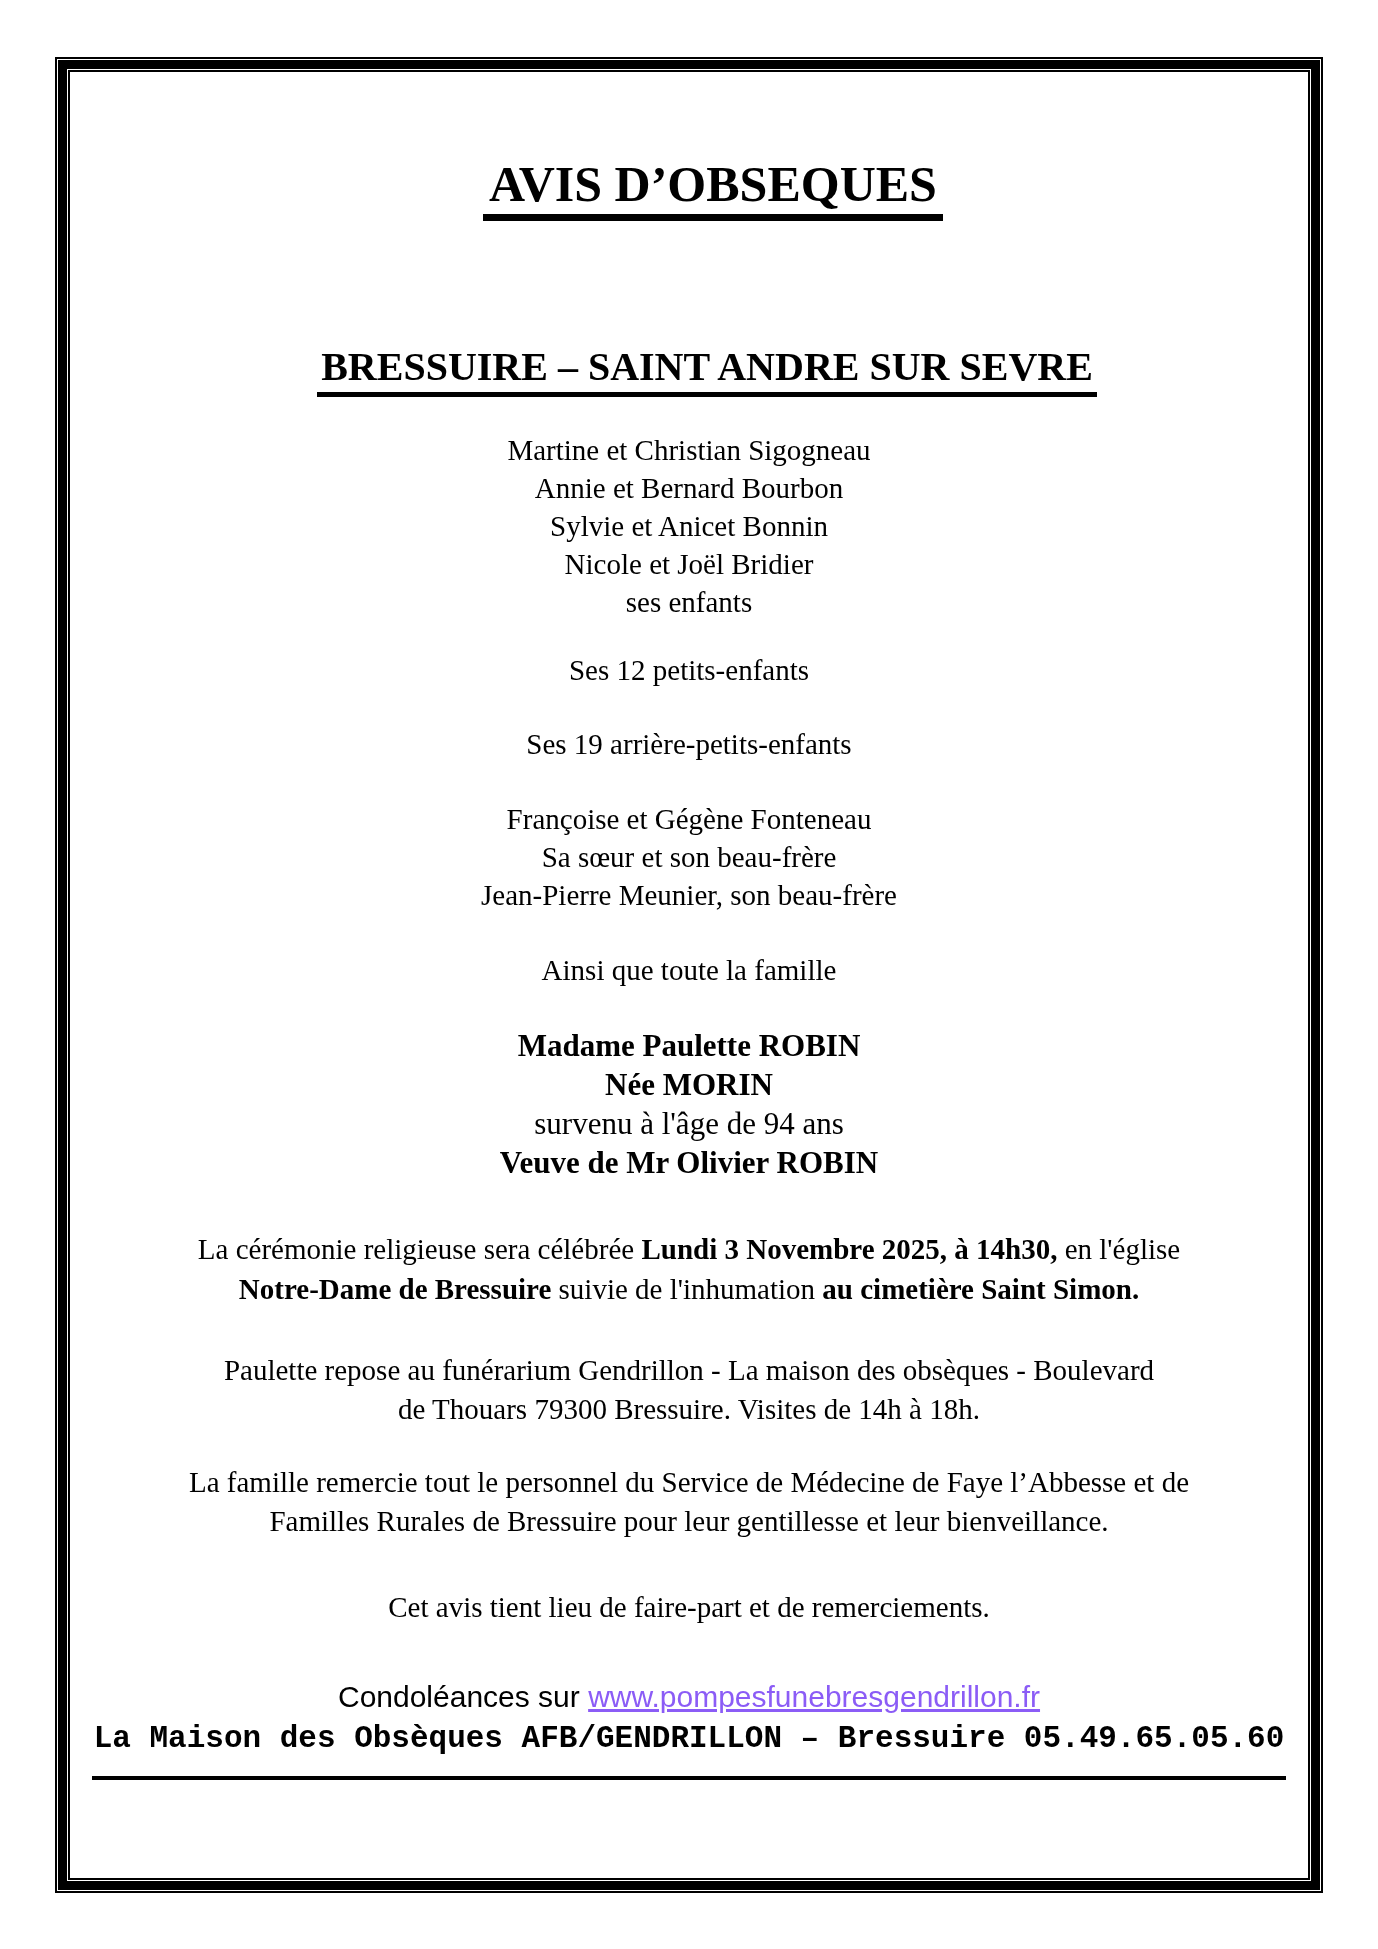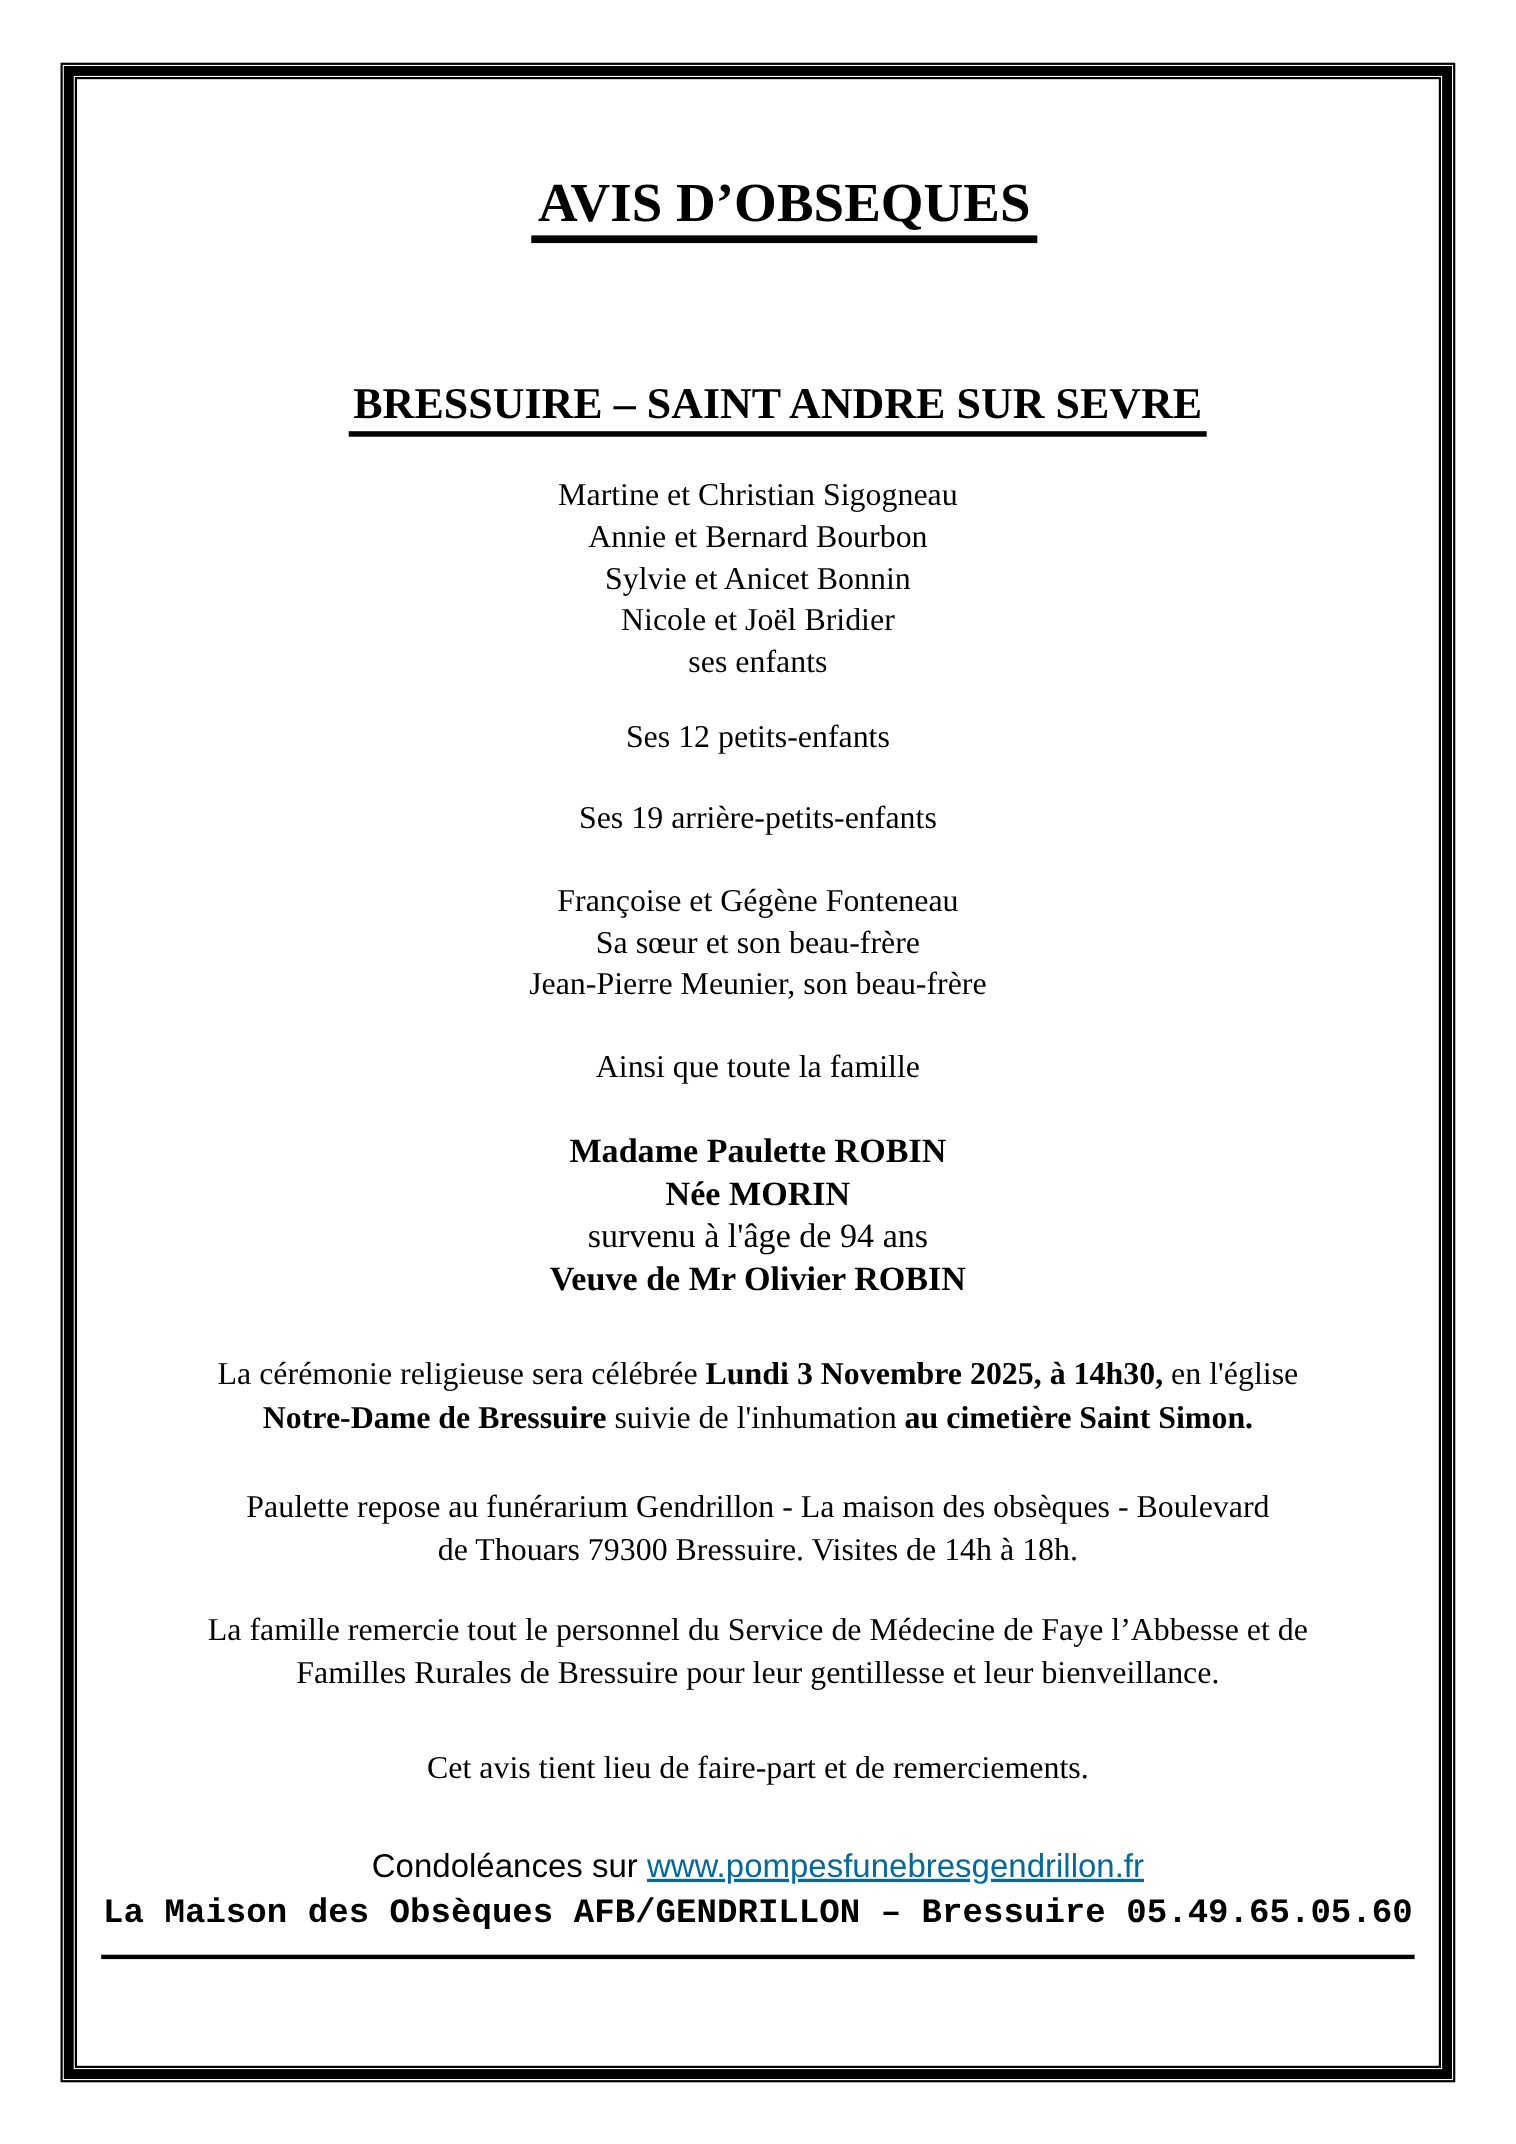--- a/index.html
+++ b/index.html
@@ -78,21 +78,21 @@
   .repose { margin-top: 42px; line-height: 39px; }
   .thanks { margin-top: 34px; line-height: 39px; }
   .notice { margin-top: 47px; }
   .condolences {
     margin-top: 52px;
     font-family: "Liberation Sans", sans-serif;
     font-size: 30px;
     line-height: 38px;
   }
   .condolences a {
-    color: #0369a1;
+    color: #8b5cf6;
     text-decoration: underline;
     cursor: pointer;
   }
   .footer-line {
     margin-top: 2px;
     font-size: 31px;
     line-height: 38px;
     font-weight: bold;
   }
   .footer-line .ul {

